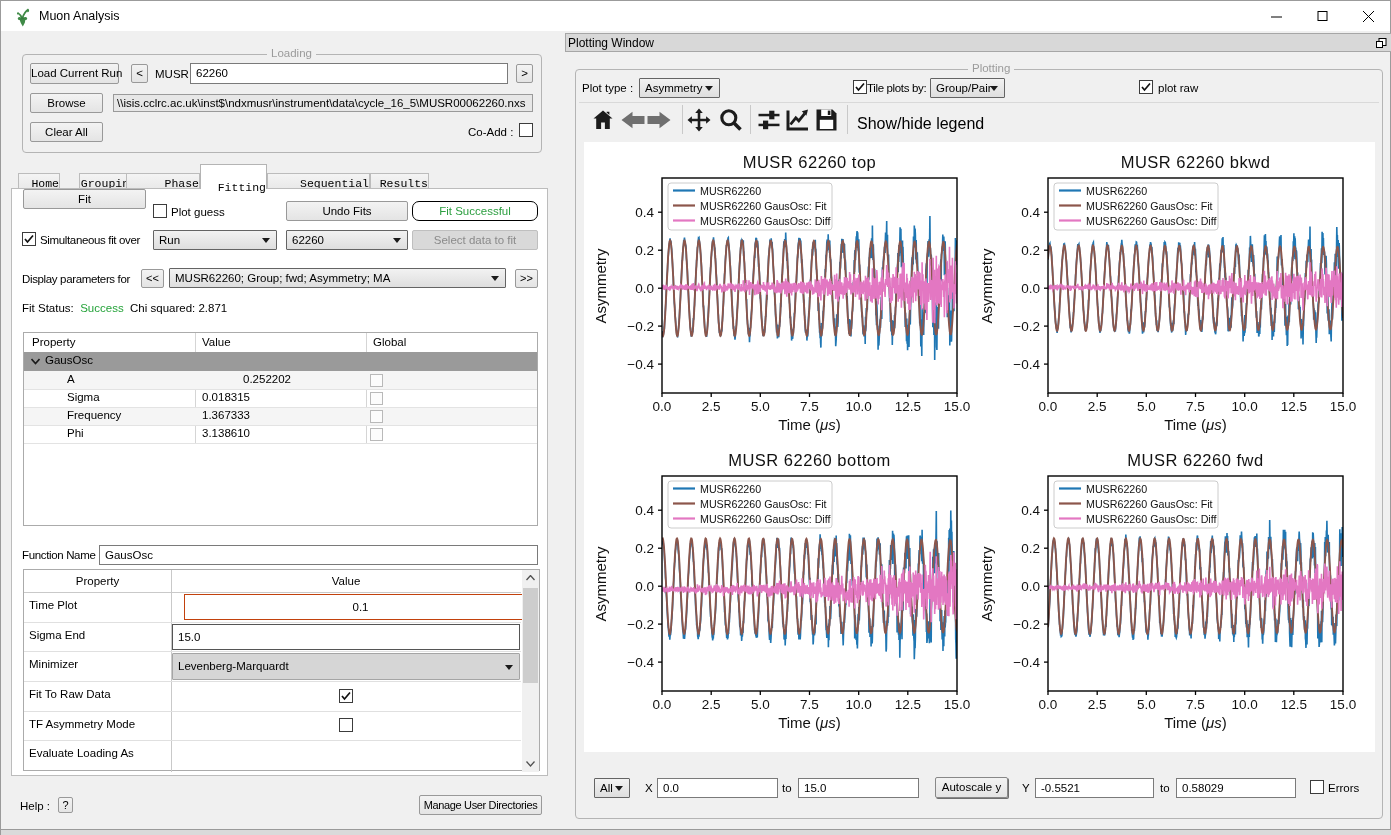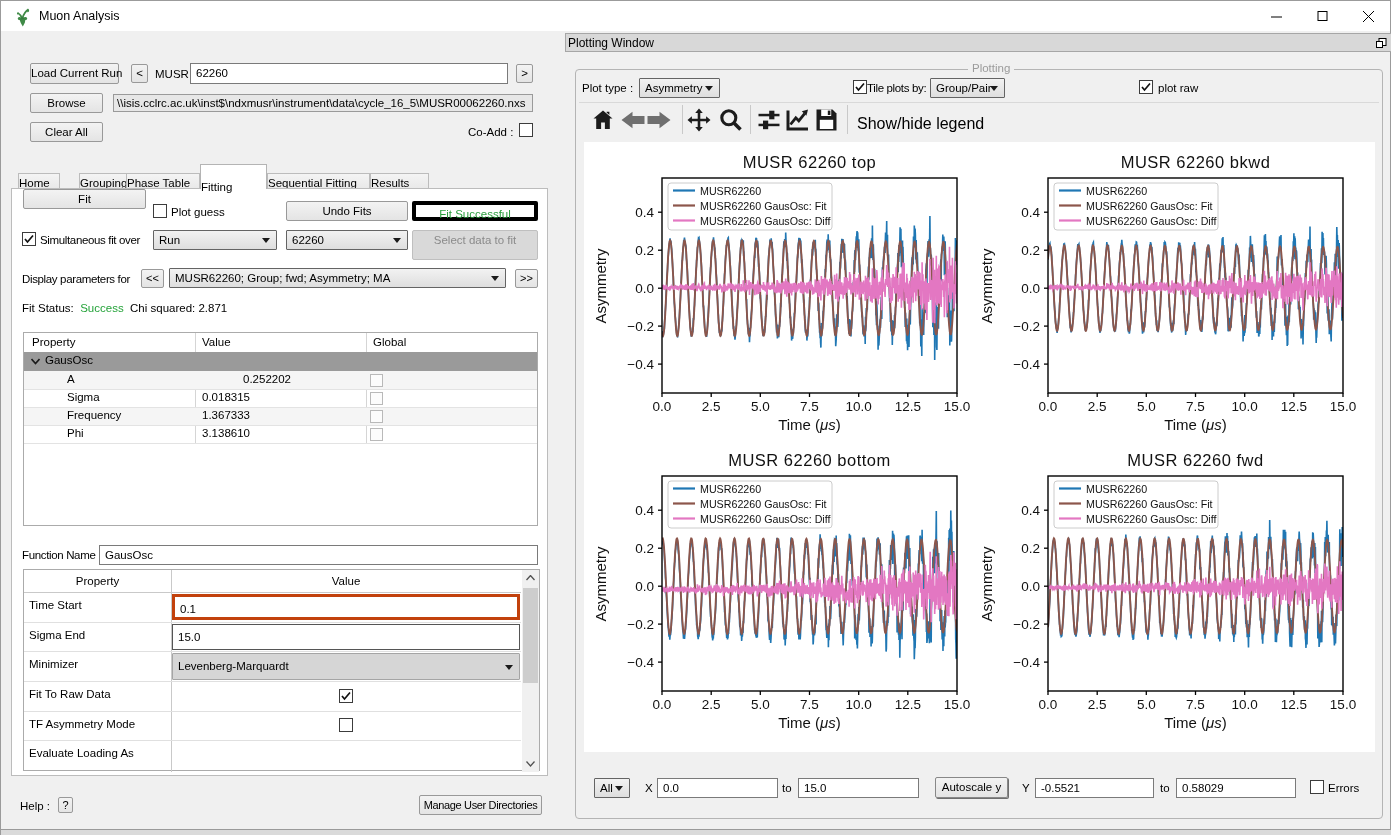--- a/index.html
+++ b/index.html
@@ -9,21 +9,21 @@
 .abs { position:absolute; white-space:nowrap; }
 .btn,.combo,.tfield { white-space:nowrap; }
 .tight { letter-spacing:-0.35px; }
 .btn { position:absolute; background:linear-gradient(#f3f3f3,#e4e4e4); border:1px solid #999; border-radius:2px; text-align:center; }
 .combo { position:absolute; background:linear-gradient(#f2f2f2,#dedede); border:1px solid #646464; border-radius:1px; padding-left:5px; }
 .combo .arr { position:absolute; right:6px; top:50%; margin-top:-2px; width:0; height:0; border-left:4px solid transparent; border-right:4px solid transparent; border-top:5px solid #1a1a1a; }
 .tfield { position:absolute; background:#fff; border:1px solid #7a7a7a; padding-left:5px; }
 .cb { position:absolute; width:14px; height:14px; background:#fff; border:1.5px solid #3c3c3c; }
 .gbox { position:absolute; border:1px solid #b4b4b4; border-radius:4px; }
 .gbox .glabel { position:absolute; top:-8px; background:#f0f0f0; color:#9b9b9b; padding:0 4px; }
-.tab { position:absolute; border:1px solid #bcbcbc; border-bottom:none; background:linear-gradient(#f4f4f4,#e9e9e9); text-align:left; top:172px; height:15px; padding-top:3px;}
+.tab { position:absolute; border:1px solid #bcbcbc; border-bottom:none; background:linear-gradient(#f4f4f4,#e9e9e9); text-align:right; top:172px; height:15px; padding-top:3px;font-family:Liberation Mono, monospace;}
 .vline { position:absolute; width:1px; background:#d5d5d5; }
 .hline { position:absolute; height:1px; background:#d5d5d5; }
 svg.ic { position:absolute; }
 </style>
 </head>
 <body>
 <div id="root">
 
   <div class="abs" style="left:0;top:0;width:100%;height:30px;background:#fff;"></div>
   <svg class="ic" style="left:12px;top:5px" width="20" height="21" viewBox="0 0 20 21">
@@ -40,20 +40,23 @@
   <svg class="ic" style="left:1270px;top:9px" width="12" height="12" viewBox="0 0 12 12">
       <line x1="0" y1="7" x2="11" y2="7" stroke="#000" stroke-width="1"></line>
     </svg>
   <svg class="ic" style="left:1316px;top:9px" width="12" height="12" viewBox="0 0 12 12">
       <rect x="1" y="1.5" width="9" height="9" fill="none" stroke="#000" stroke-width="1"></rect>
     </svg>
   <svg class="ic" style="left:1361px;top:9px" width="13" height="13" viewBox="0 0 13 13">
       <path d="M1 1 L12 12 M12 1 L1 12" stroke="#000" stroke-width="1"></path>
     </svg>
 
+  <div class="gbox" style="left:21px;top:53px;width:520px;height:99px;">
+    <div class="glabel" style="left:244px;">Loading</div>
+  </div>
   <div class="btn" style="left:29px;top:62px;width:89px;height:21px;line-height:19px;">Load Current Run</div>
   <div class="btn" style="left:130px;top:63px;width:17px;height:19px;line-height:17px;">&lt;</div>
   <div class="abs" style="left:154px;top:67px;">MUSR</div>
   <div class="tfield" style="left:189px;top:62px;width:318px;height:21px;line-height:19px;">62260</div>
   <div class="btn" style="left:515px;top:63px;width:17px;height:19px;line-height:17px;">&gt;</div>
   <div class="btn" style="left:29px;top:92px;width:73px;height:20px;line-height:18px;">Browse</div>
   <div class="abs" style="left:112px;top:93px;width:420px;height:18px;background:#e7e7e7;border:1px solid #9a9a9a;padding-left:3px;line-height:16px;white-space:nowrap;overflow:hidden;">\\isis.cclrc.ac.uk\inst$\ndxmusr\instrument\data\cycle_16_5\MUSR00062260.nxs</div>
   <div class="btn" style="left:29px;top:121px;width:73px;height:20px;line-height:18px;">Clear All</div>
   <div class="abs" style="left:467px;top:125px;">Co-Add :</div>
   <div class="cb" style="left:518px;top:122px;"></div>
@@ -64,31 +67,31 @@
   <div class="tab" style="left:266px;width:103px;">Sequential Fitting</div>
   <div class="tab" style="left:369px;width:59px;">Results</div>
 
   <div class="abs" style="left:10px;top:187px;width:537px;height:588px;background:#fff;border:1px solid #bcbcbc;"></div>
   <div class="tab" style="left:199px;width:67px;top:163px;height:25px;padding-top:16px;background:#fff;border-color:#b4b4b4;z-index:3;">Fitting</div>
 
   <div class="btn" style="left:22px;top:188px;width:123px;height:20px;line-height:18px;">Fit</div>
   <div class="cb" style="left:152px;top:203px;"></div>
   <div class="abs" style="left:170px;top:205px;">Plot guess</div>
   <div class="btn" style="left:285px;top:200px;width:122px;height:20px;line-height:18px;">Undo Fits</div>
-  <div class="abs" style="left:411px;top:200px;width:126px;height:20px;line-height:18px;background:#fff;border:4px solid #000000;color:#2b9e3f;text-align:center;border-radius:2px;">Fit Successful</div>
+  <div class="abs" style="left:411px;top:200px;width:126px;height:20px;line-height:18px;background:#fff;border:1px solid #000000;color:#2b9e3f;text-align:center;border-radius:7px;">Fit Successful</div>
 
   <div class="cb" style="left:21px;top:231px;">
       <svg width="12" height="12" viewBox="0 0 12 12" style="position:absolute;left:0;top:0">
         <path d="M2 6 L4.5 9 L10 2.5" stroke="#111" stroke-width="1.7" fill="none"></path>
       </svg>
     </div>
   <div class="abs tight" style="left:39px;top:233px;">Simultaneous fit over</div>
   <div class="combo" style="left:152px;top:229px;width:124px;height:20px;line-height:18px;">Run<span class="arr"></span></div>
   <div class="combo" style="left:285px;top:229px;width:122px;height:20px;line-height:18px;">62260<span class="arr"></span></div>
-  <div class="btn" style="left:411px;top:229px;width:126px;height:30px;line-height:18px;background:#d9d9d9;border-color:#bfbfbf;color:#8a8a8a;">Select data to fit</div>
+  <div class="btn" style="left:411px;top:229px;width:126px;height:20px;line-height:18px;background:#d9d9d9;border-color:#bfbfbf;color:#8a8a8a;">Select data to fit</div>
 
   <div class="abs tight" style="left:21px;top:272px;">Display parameters for</div>
   <div class="btn" style="left:140px;top:268px;width:23px;height:19px;line-height:17px;font-size:11px;">&lt;&lt;</div>
   <div class="combo" style="left:168px;top:267px;width:337px;height:20px;line-height:18px;">MUSR62260; Group; fwd; Asymmetry; MA<span class="arr"></span></div>
   <div class="btn" style="left:514px;top:268px;width:23px;height:19px;line-height:17px;font-size:11px;">&gt;&gt;</div>
 
   <div class="abs" style="left:21px;top:301px;">Fit Status:&nbsp; <span style="color:#25a33a;">Success</span>&nbsp; Chi squared: 2.871</div>
 
   <div class="abs" style="left:22px;top:331px;width:515px;height:194px;background:#fff;border:1px solid #ababab;">
     <div class="vline" style="left:171px;top:0;height:110px;"></div>
@@ -128,27 +131,27 @@
   <div class="abs" style="left:22px;top:568px;width:517px;height:202px;background:#fff;border:1px solid #ababab;">
     <div class="vline" style="left:147px;top:0;height:202px;background:#c9c9c9;"></div>
     <div class="abs" style="left:0;top:5px;width:147px;text-align:center;">Property</div>
     <div class="abs" style="left:147px;top:5px;width:350px;text-align:center;">Value</div>
     <div class="hline" style="left:0;top:22px;width:497px;background:#c9c9c9;"></div>
     <div class="hline" style="left:0;top:52px;width:497px;background:#e0e0e0;"></div>
     <div class="hline" style="left:0;top:81px;width:497px;background:#e0e0e0;"></div>
     <div class="hline" style="left:0;top:111px;width:497px;background:#e0e0e0;"></div>
     <div class="hline" style="left:0;top:141px;width:497px;background:#e0e0e0;"></div>
     <div class="hline" style="left:0;top:170px;width:497px;background:#e0e0e0;"></div>
-    <div class="abs" style="left:5px;top:29px;">Time Start</div>
+    <div class="abs" style="left:5px;top:29px;">Time Plot</div>
     <div class="abs" style="left:5px;top:59px;">Sigma End</div>
     <div class="abs" style="left:5px;top:88px;">Minimizer</div>
     <div class="abs" style="left:5px;top:118px;">Fit To Raw Data</div>
     <div class="abs" style="left:5px;top:148px;">TF Asymmetry Mode</div>
     <div class="abs" style="left:5px;top:177px;">Evaluate Loading As</div>
-    <div class="tfield" style="left:148px;top:24px;width:348px;height:26px;line-height:24px;border:3px solid #c2410c;">0.1</div>
+    <div class="tfield" style="left:160px;top:24px;width:348px;height:26px;line-height:24px;border:1px solid #c2410c;text-align:center;">0.1</div>
     <div class="tfield" style="left:148px;top:54px;width:348px;height:26px;line-height:24px;border:1px solid #555;">15.0</div>
     <div class="combo" style="left:148px;top:83px;width:348px;height:27px;line-height:25px;background:#d6d6d6;border:1px solid #a5a5a5;">Levenberg-Marquardt<span class="arr"></span></div>
     <div class="cb" style="left:315px;top:119px;">
         <svg width="12" height="12" viewBox="0 0 12 12" style="position:absolute;left:0;top:0">
           <path d="M2 6 L4.5 9 L10 2.5" stroke="#111" stroke-width="1.7" fill="none"></path>
         </svg>
       </div>
     <div class="cb" style="left:315px;top:148px;"></div>
 
     <div class="abs" style="left:498px;top:0;width:17px;height:202px;background:#f0f0f0;">

